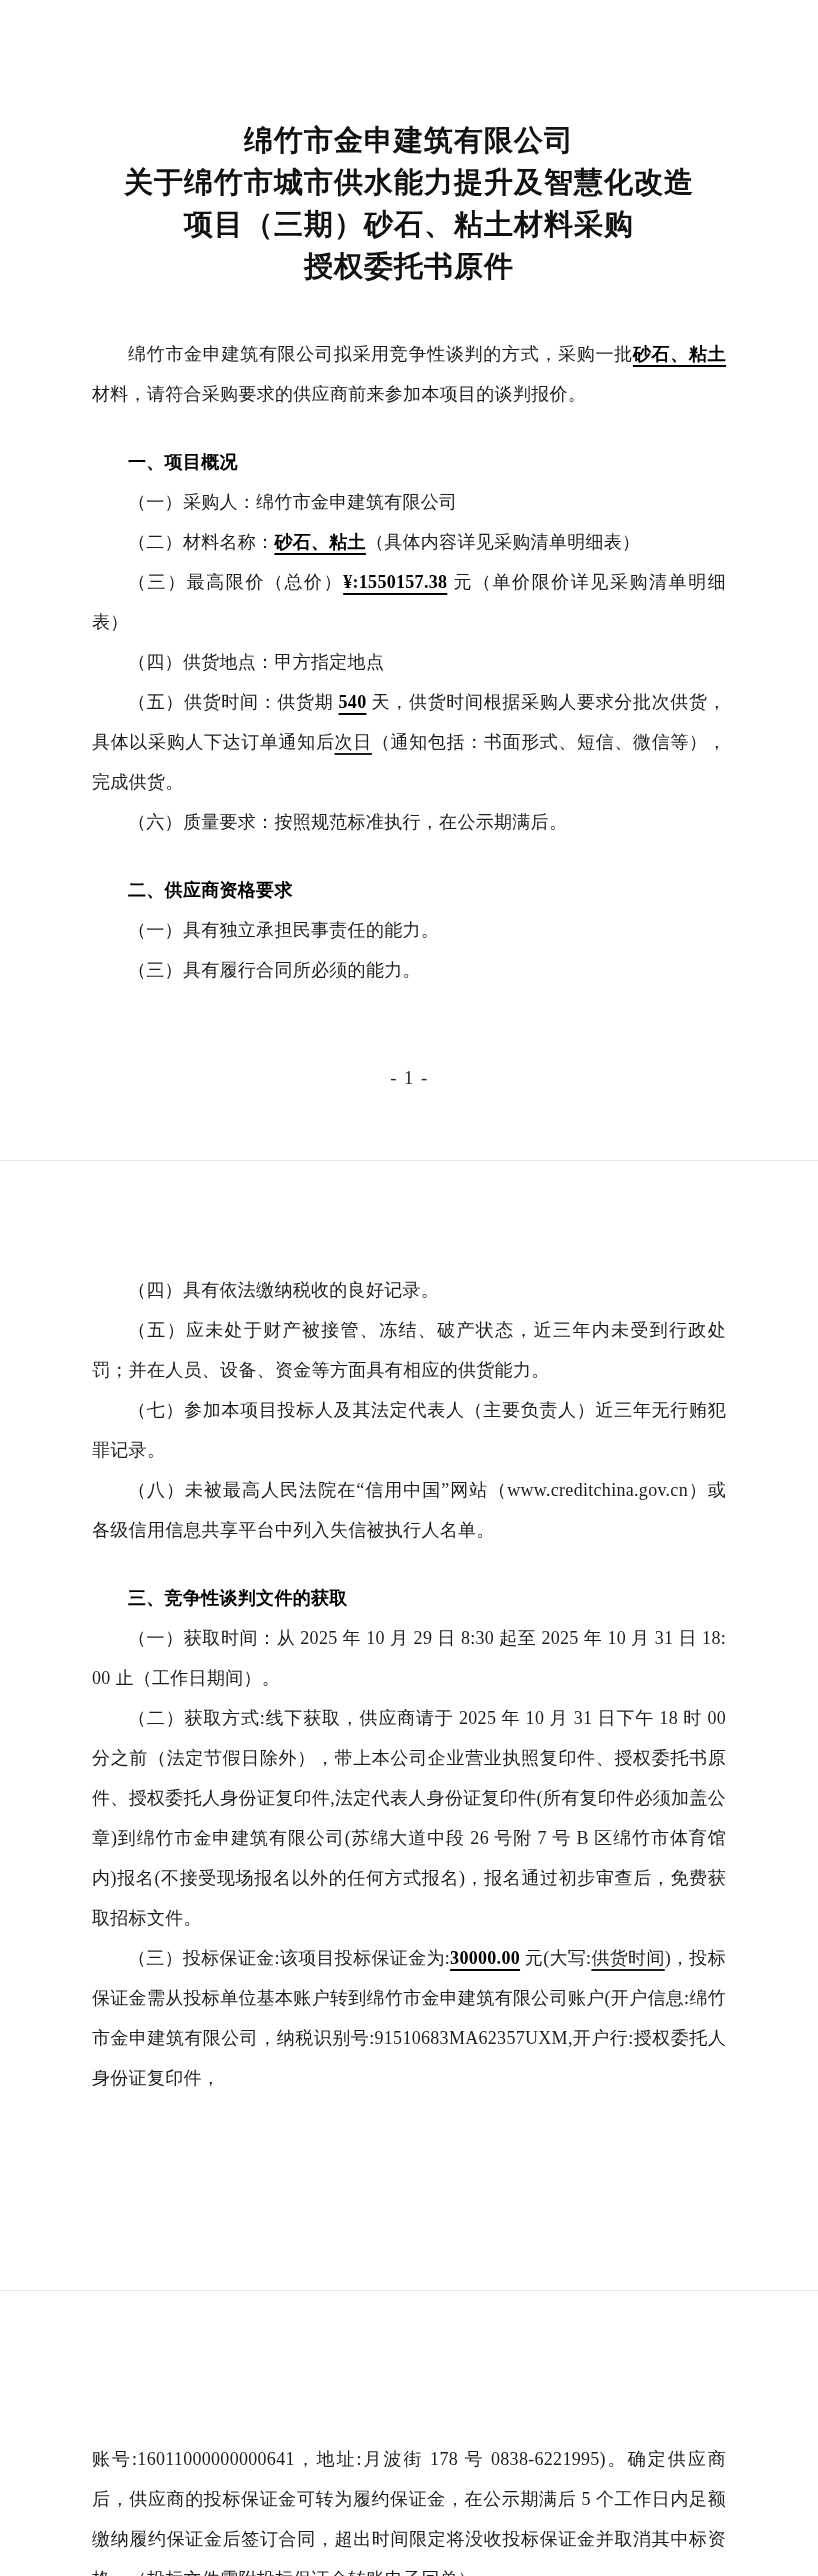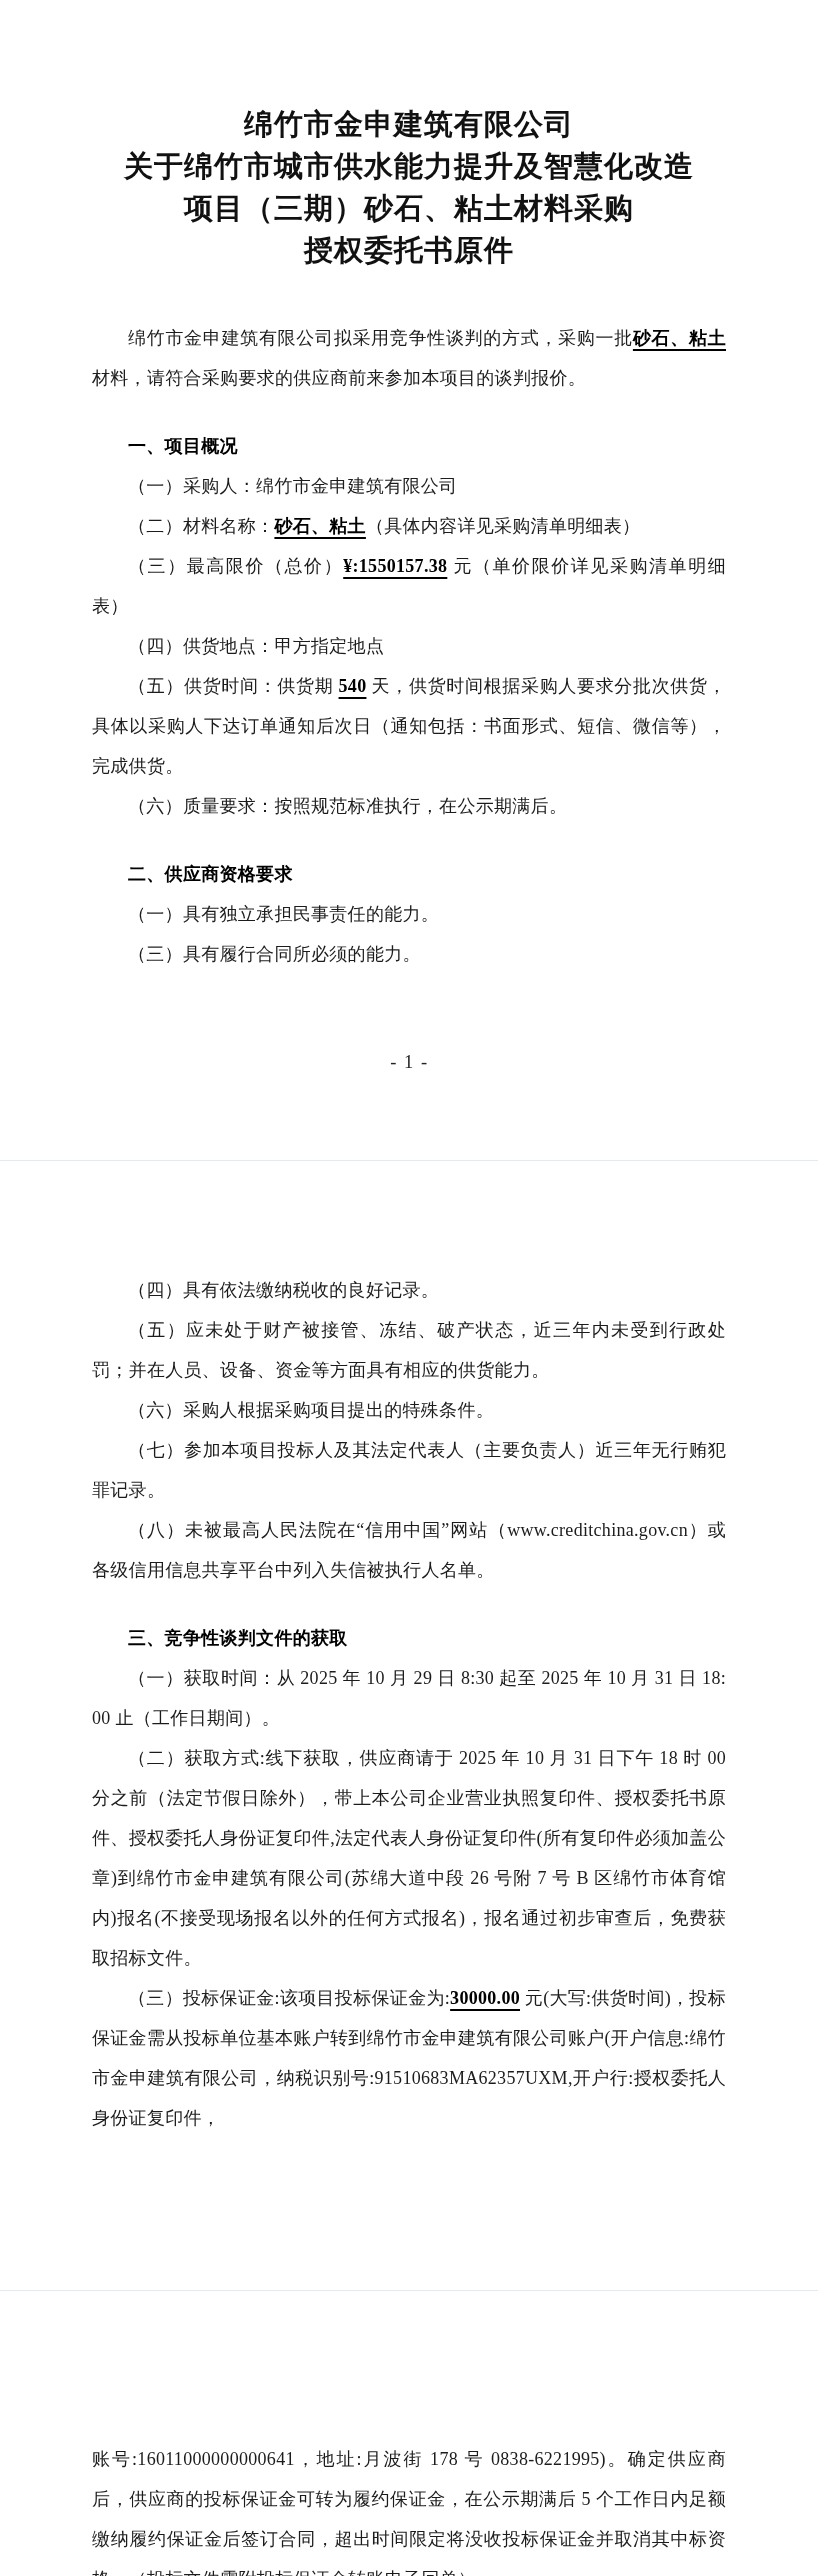--- a/index.html
+++ b/index.html
@@ -3,42 +3,42 @@
 <meta charset="utf-8">
 <style>
   html,body{margin:0;padding:0;}
   body{
     width:818px;height:3468px;position:relative;
     background:#ffffff;
     font-family:"Liberation Serif","DejaVu Serif",serif;
     color:#1c1c1c;
   }
   .page{position:absolute;left:0;width:818px;background:#ffffff;overflow:visible;}
-  #page-1{top:0;height:1161px;}
+  #page-1{top:16px;height:1161px;}
   #page-2{top:1161px;height:1130px;}
   #page-3{top:2291px;height:1177px;}
   .page-sep{position:absolute;left:0;width:818px;height:2.1px;background:#dfe3e6;opacity:.75;}
   #sep-1{top:1160px;}
   #sep-2{top:2290px;}
   .content{margin:0 93px 0 92px;width:634px;}
   .title-block{padding-top:103px;text-align:center;}
   .title-line{
     font-size:29px;font-weight:700;line-height:42px;letter-spacing:1px;color:#111;
   }
   .page-body{text-align:justify;}
   #page-1 .page-body{padding-top:47px;}
   #page-2 .page-body{padding-top:109px;}
   #page-3 .page-body{padding-top:148px;}
   .para{
     font-size:18px;line-height:40px;letter-spacing:0.3px;
     text-indent:2em;word-break:break-all;
   }
   .para.noindent{text-indent:0;}
   .para.heading{font-weight:700;color:#000;margin-top:28px;}
-  .s-u{text-decoration-thickness:1.5px;text-underline-offset:5.2px;}
+  .s-u{text-decoration:underline;text-decoration-thickness:1.5px;text-underline-offset:5.2px;}
   .s-bu{font-weight:700;color:#000;text-decoration:underline;text-decoration-thickness:1.8px;text-underline-offset:5.2px;}
   .page-num{
     position:absolute;width:103px;text-align:center;
     font-size:18.5px;letter-spacing:1.5px;color:#222;
   }
   #pnum-1{left:358px;top:1052px;}
 </style>
 </head>
 <body>
 
@@ -66,21 +66,20 @@
   </div>
   <div class="page-num" id="pnum-1">- 1 -</div>
 </div>
 <div class="page-sep" id="sep-1"></div>
 
 <div class="page" id="page-2">
   <div class="content">
     <div class="page-body">
         <div class="para"><span>（四）具有依法缴纳税收的良好记录。</span></div>
         <div class="para"><span>（五）应未处于财产被接管、冻结、破产状态，近三年内未受到行政处罚；并在人员、设备、资金等方面具有相应的供货能力。</span></div>
-        <div class="para"><span>（六）采购人根据采购项目提出的特殊条件。</span></div>
         <div class="para"><span>（七）参加本项目投标人及其法定代表人（主要负责人）近三年无行贿犯罪记录。</span></div>
         <div class="para"><span>（八）未被最高人民法院在“信用中国”网站（www.creditchina.gov.cn）或各级信用信息共享平台中列入失信被执行人名单。</span></div>
         <div class="para heading"><span>三、竞争性谈判文件的获取</span></div>
         <div class="para"><span>（一）获取时间：从 2025 年 10 月 29 日 8:30 起至 2025 年 10 月 31 日 18:00 止（工作日期间）。</span></div>
         <div class="para"><span>（二）获取方式:线下获取，供应商请于 2025 年 10 月 31 日下午 18 时 00 分之前（法定节假日除外），带上本公司企业营业执照复印件、授权委托书原件、授权委托人身份证复印件,法定代表人身份证复印件(所有复印件必须加盖公章)到绵竹市金申建筑有限公司(苏绵大道中段 26 号附 7 号 B 区绵竹市体育馆内)报名(不接受现场报名以外的任何方式报名)，报名通过初步审查后，免费获取招标文件。</span></div>
         <div class="para"><span>（三）投标保证金:该项目投标保证金为:</span><span class="s-bu">30000.00</span><span> 元(大写:</span><span class="s-u">供货时间</span><span>)，投标保证金需从投标单位基本账户转到绵竹市金申建筑有限公司账户(开户信息:绵竹市金申建筑有限公司，纳税识别号:91510683MA62357UXM,开户行:授权委托人身份证复印件，</span></div>
       </div>
   </div>
 
 </div>

